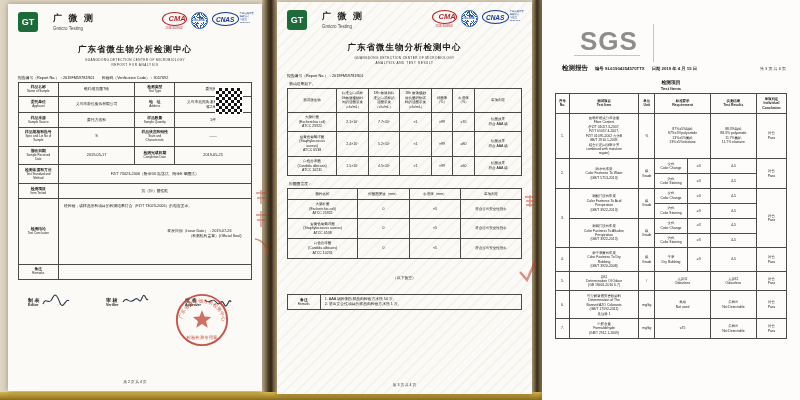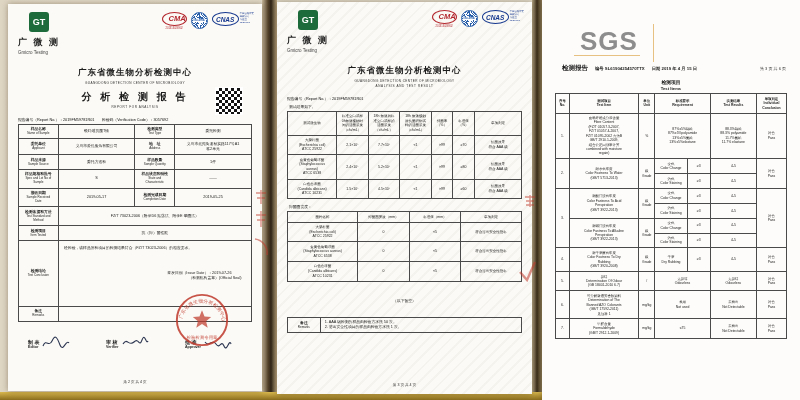--- a/index.html
+++ b/index.html
@@ -12,21 +12,21 @@
           background-image:repeating-linear-gradient(135deg, rgba(150,135,105,.06) 0 2px, transparent 2px 8px); }
   .doc3 { left:542px; top:0; width:258px; height:400px; background:#fdfcfa; }
   .vbar { position:absolute; top:0; height:400px; }
   .vbar1 { left:262px; width:15px; background:linear-gradient(90deg,#c9bb9e,#55432a 40%,#2f2416 60%,#baa67f); }
   .vbar2 { left:532px; width:10px; background:linear-gradient(90deg,#b7a988,#3a2d1a 50%,#8d7c57); }
   .gold  { position:absolute; left:0; top:392px; width:542px; height:8px;
            background:linear-gradient(#d9b84e,#8a6d1e); }
 
   
   .gm-hdr { display:flex; align-items:flex-start; padding:8px 8px 0 10px; }
-  .brand { display:flex; align-items:center; gap:4px;flex-direction:column; }
+  .brand { display:flex; gap:15px; }
   .gm-logo { width:20px; height:20px; background:#1d6b3a; border-radius:3px; color:#fff;
              display:flex; align-items:center; justify-content:center; font-weight:bold; font-size:9px; }
   .b-cn { font-size:9px; font-weight:bold; letter-spacing:2px; color:#222; }
   .b-en { font-size:4.5px; color:#444; margin-top:1px; }
   .certs { margin-left:auto; display:flex; align-items:flex-start; gap:4px; }
   .cma { text-align:center; }
   .cma-oval { width:25px; height:14px; border:1.3px solid #b3262d; border-radius:50%;
               color:#b3262d; font-weight:bold; font-style:italic; font-size:7.5px; line-height:11px;text-align:right; }
   .cma-no { font-size:2.6px; color:#b3262d; margin-top:1px; }
   .ilac { width:17px; height:17px; border-radius:50%; border:1px solid #2a5faa;
@@ -129,21 +129,20 @@
             <div>国家认可</div>
             <div>实验室</div>
             <div>TESTING</div>
           </div>
         </div>
       </div>
     </div>
     <div class="org">
       <div class="org-cn">广东省微生物分析检测中心</div>
       <div class="org-en">GUANGDONG DETECTION CENTER OF MICROBIOLOGY</div>
-      <div class="title-cn">分 析 检 测 报 告</div>
       <div class="title-en">REPORT FOR ANALYSIS</div>
     </div>
     <div class="qr"></div>
     <div class="repline">报告编号（Report No.）：2019FM59781R01　　检验码（Verification Code）：3057692</div>
 
     <table class="t1">
       <colgroup>
           <col style="width:17%">
           <col style="width:33%">
           <col style="width:17%">

